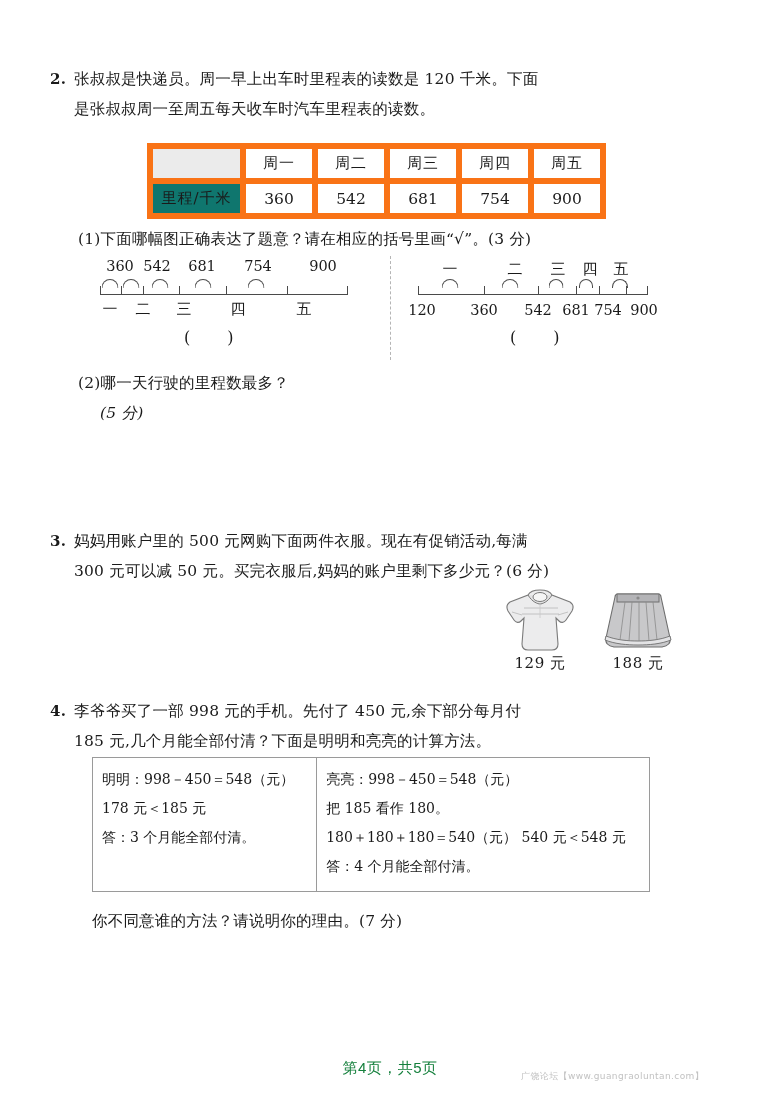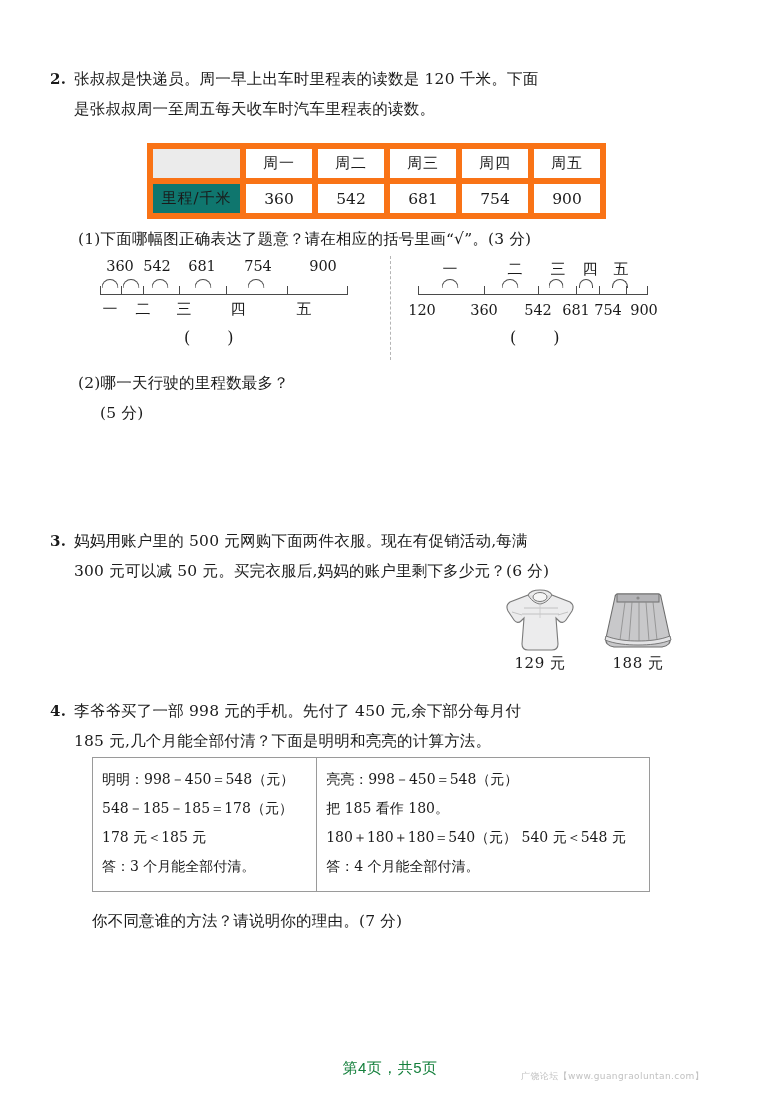--- a/index.html
+++ b/index.html
@@ -62,21 +62,21 @@
          border:1px solid #4a4a4a; border-bottom:none;
          border-radius:9px 9px 0 0; border-left-color:#4a4a4a; }
   .paren { position:absolute; font-size:16px; letter-spacing:16px; }
 
   #diagL { left:0; width:290px; }
   #diagR { left:330px; width:294px; }
 
   
   #q2sub2 { left:78px; top:368px; width:300px; }
   #q2sub3 { left:380px; top:368px; width:320px; }
-  #q2sub2 .l2 { display:block; padding-left:22px; }
+  #q2sub2 .l2 { display:block; padding-left:22px;font-style:italic; }
   #q2sub3 .l2 { display:block; padding-left:40px; }
 
   
   #q3 { left:50px; top:526px; width:700px; }
   #q3 .line1 { display:block; padding-left:24px; position:relative; }
   #q3 .line1 .num { position:absolute; left:0; top:0; }
   #q3 .line2 { display:block; padding-left:24px; }
 
   .clothes { position:absolute; left:500px; top:588px; width:180px; height:92px; }
   .cloth-item { position:absolute; top:0; width:80px; text-align:center; }
@@ -268,21 +268,20 @@
     <span class="line1">
       <span class="num">4.</span>
       <span>李爷爷买了一部 998 元的手机。先付了 450 元,余下部分每月付</span>
     </span>
     <span class="line2">185 元,几个月能全部付清？下面是明明和亮亮的计算方法。</span>
   </div>
 
   <div class="methods">
     <div class="method left">
       <span class="row">明明：998－450＝548（元）</span>
-      <span class="row">548－185－185＝178（元）</span>
       <span class="row">178 元＜185 元</span>
       <span class="row">答：3 个月能全部付清。</span>
     </div>
     <div class="method right">
       <span class="row">亮亮：998－450＝548（元）</span>
       <span class="row">把 185 看作 180。</span>
       <span class="row">180＋180＋180＝540（元）  540 元＜548 元</span>
       <span class="row">答：4 个月能全部付清。</span>
     </div>
   </div>

